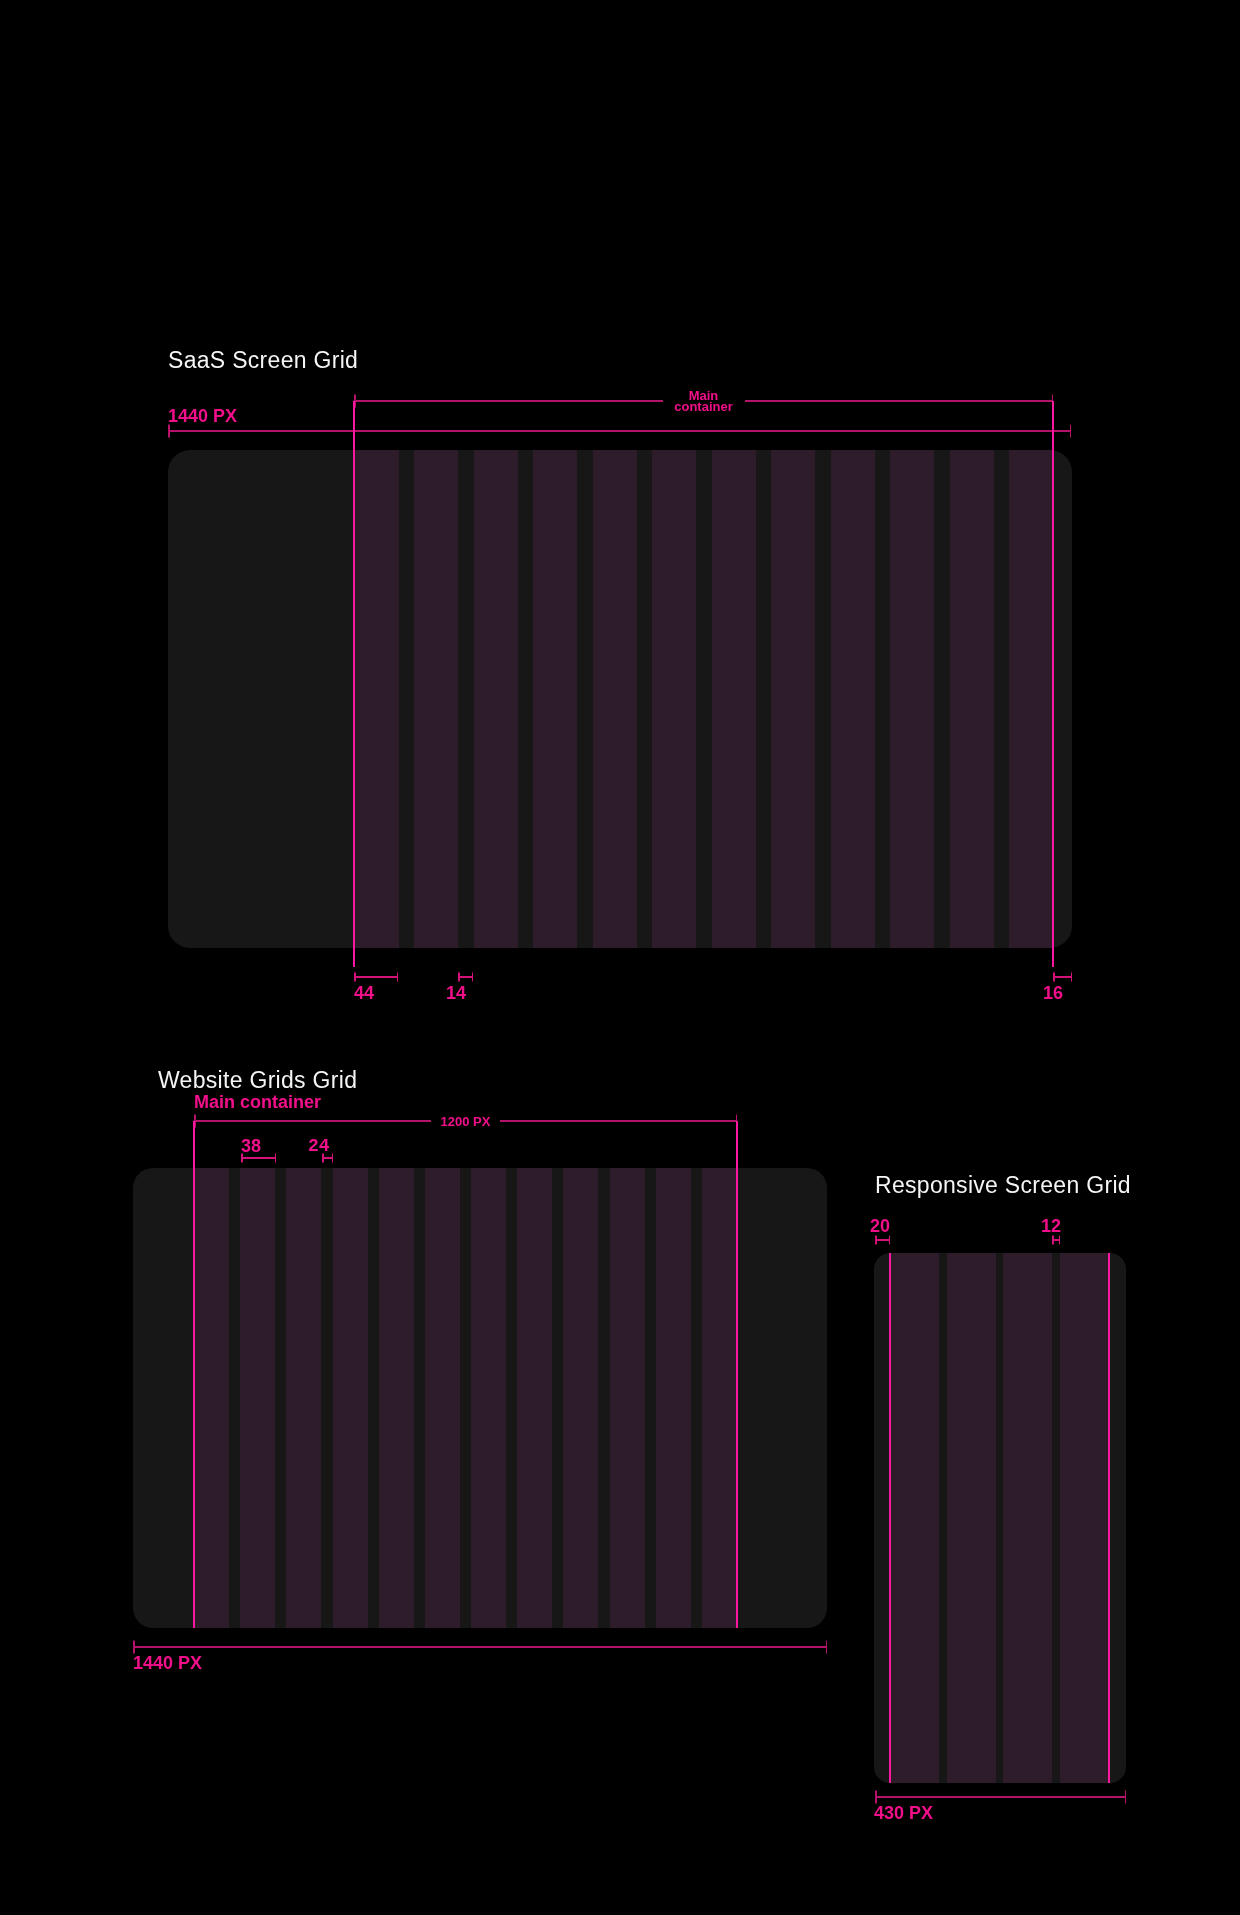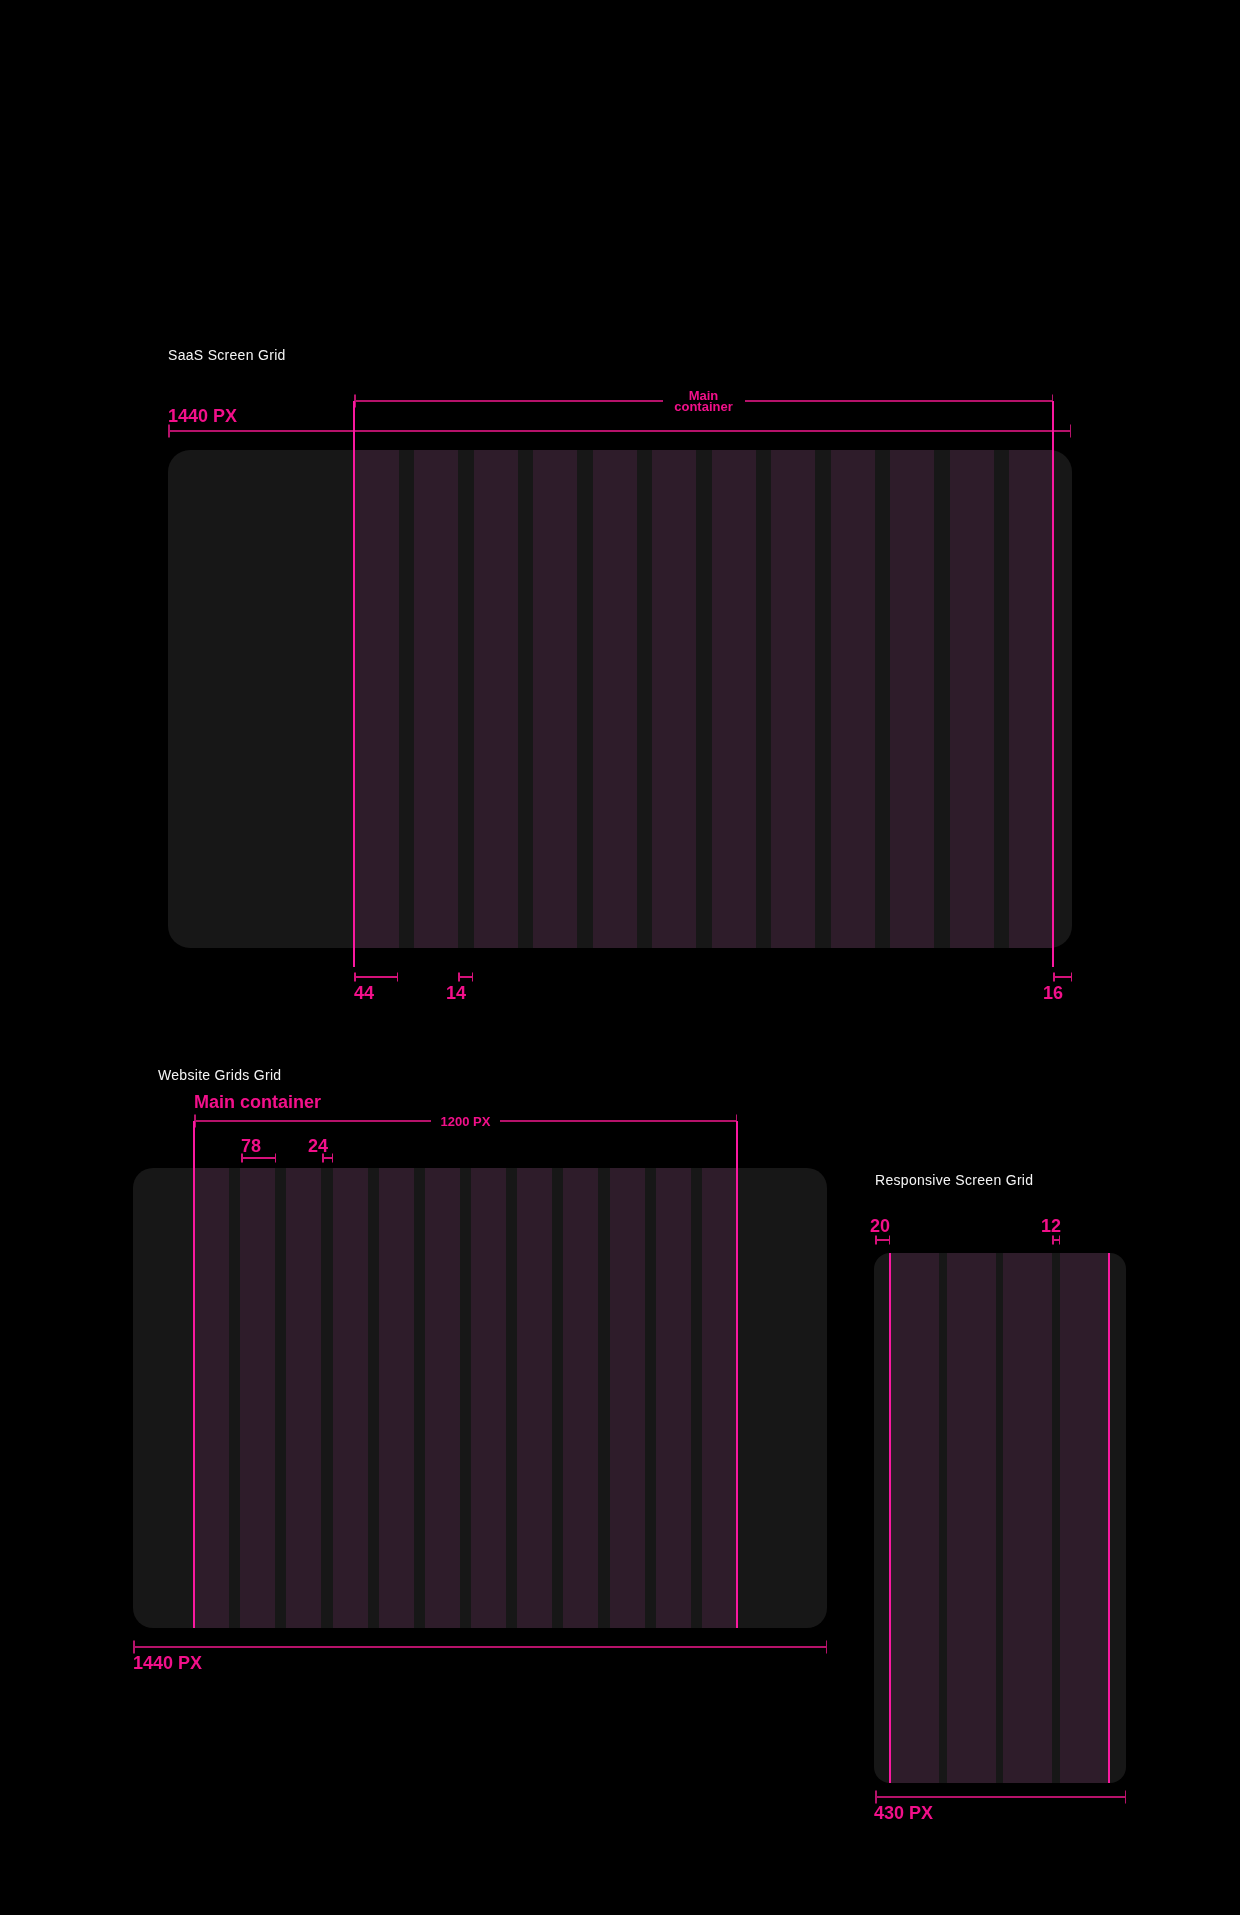--- a/index.html
+++ b/index.html
@@ -11,21 +11,21 @@
     --bright:#fa18a0;
     --text:#f5f5f5;
   }
   *{margin:0;padding:0;box-sizing:border-box;}
   html,body{background:var(--bg);}
   body{font-family:"Liberation Sans","DejaVu Sans",sans-serif;}
   .stage{position:relative;width:1240px;height:1915px;background:var(--bg);overflow:hidden;}
 
   .page-title{position:absolute;left:168px;top:98px;font-size:55px;font-weight:500;color:var(--text);letter-spacing:.5px;}
   .page-desc{position:absolute;left:168px;top:176px;font-size:27px;line-height:37px;font-weight:400;color:#ececec;}
-  .section-heading{position:absolute;font-size:14px;font-weight:400;color:var(--text);letter-spacing:.3px;}
+  .section-heading{position:absolute;font-size:23px;font-weight:400;color:var(--text);letter-spacing:.3px;}
 
   
   .hline{position:absolute;height:1.5px;background:var(--line);}
   .hline::before,.hline::after{content:"";position:absolute;top:50%;transform:translateY(-50%);width:1.5px;height:13px;background:var(--line);}
   .hline::before{left:0;}
   .hline::after{right:0;}
   .hline.bracket{background:#d5117a;}
   .hline.bracket::before,.hline.bracket::after{height:9px;background:#d5117a;}
 
   
@@ -95,24 +95,24 @@
 
   <div class="section-heading" style="left:158px;top:1067px;">Website Grids Grid</div>
 
   <div class="plabel" style="left:194px;top:1095px;width:543px;">Main container</div>
   <div class="dimflex" style="left:194px;top:1114px;width:543px;height:14px;">
     <div class="seg"></div>
     <div class="mid">1200 PX</div>
     <div class="seg"></div>
   </div>
 
-  <div class="plabel" style="left:241px;top:1139px;width:35px;">78</div>
+  <div class="plabel" style="left:241px;top:1139px;width:35px;">38</div>
   <div class="hline bracket" style="left:241px;top:1157px;width:35px;"></div>
 
-  <div class="plabel" style="left:308px;top:1139px;width:40px;">24</div>
+  <div class="plabel" style="left:308px;top:1139px;width:40px;font-family:Liberation Mono, monospace;">24</div>
   <div class="hline bracket" style="left:322px;top:1157px;width:11px;"></div>
 
   <div class="gridbox" style="left:133px;top:1168px;width:694px;height:460px;border-radius:20px;"></div>
   <div class="cols web-cols" style="left:194px;top:1168px;width:543px;height:460px;">
       <div class="col"></div>
       <div class="col"></div>
       <div class="col"></div>
       <div class="col"></div>
       <div class="col"></div>
       <div class="col"></div>

